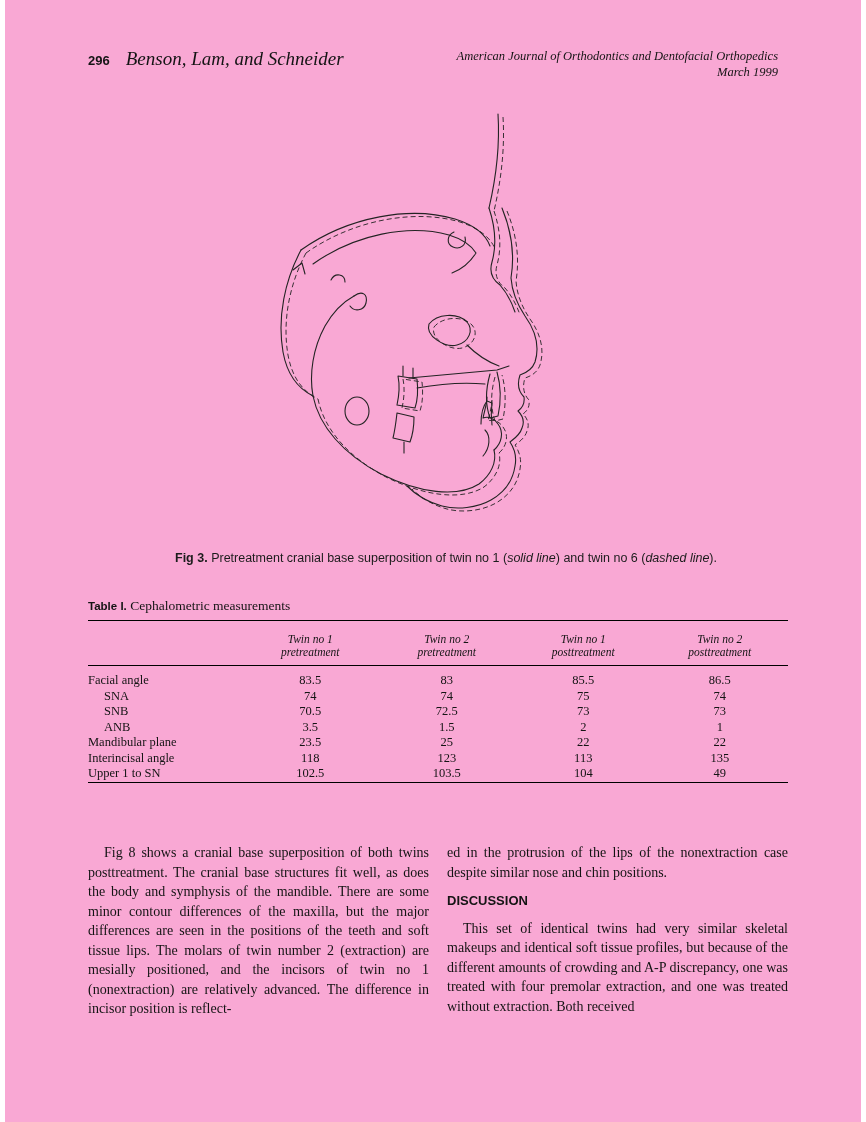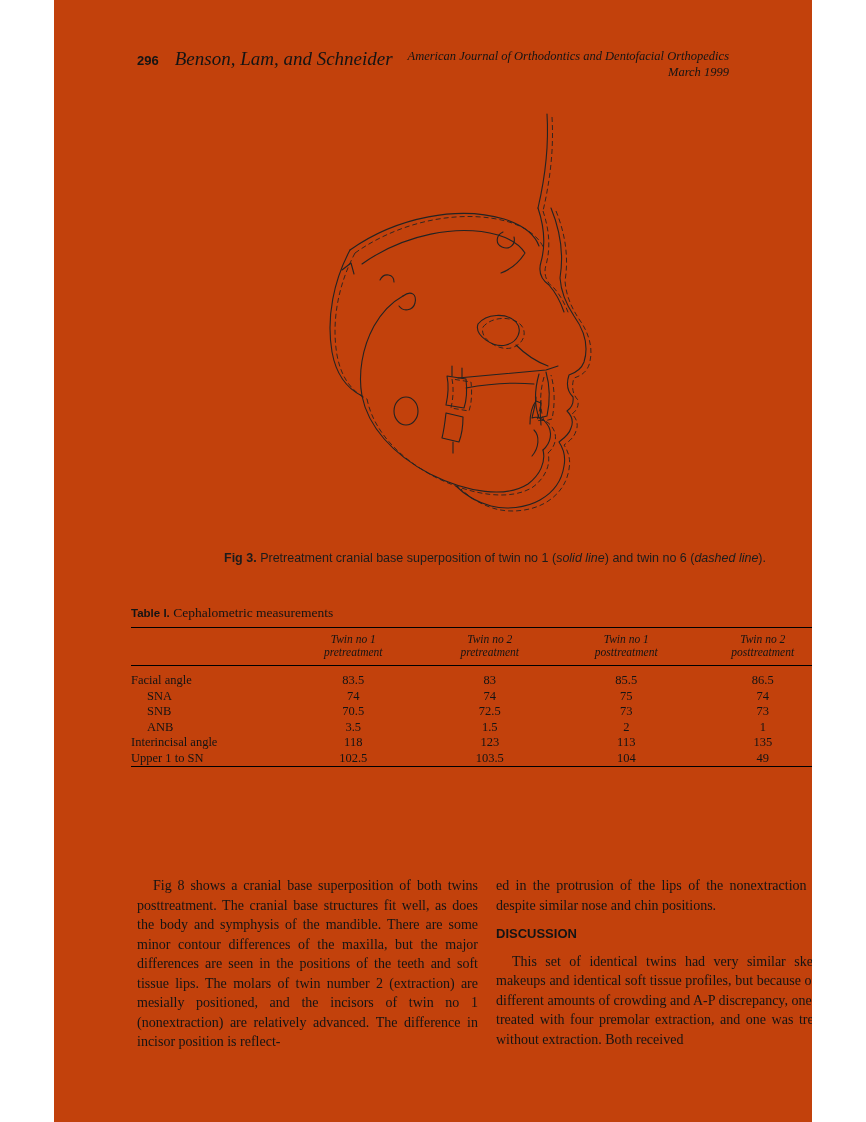--- a/index.html
+++ b/index.html
@@ -1,51 +1,51 @@
 <!DOCTYPE html>
 <html><head>
 <meta charset="utf-8">
 <style>
   html,body{margin:0;padding:0;background:#ffffff;}
   .page{
-    position:relative;width:758px;height:1122px;margin:0 auto;background:#c2410c;
+    position:relative;width:856px;height:1122px;margin:0 auto;background:#f9a8d4;
     font-family:"Liberation Serif",serif;color:#141414;overflow:hidden;
   }
   
   .runhead{position:absolute;top:48px;left:83px;right:83px;display:flex;justify-content:space-between;align-items:flex-start;}
   .rh-left{display:flex;gap:16px;align-items:baseline;}
   .rh-folio{font-family:"Liberation Sans",sans-serif;font-weight:bold;font-size:13px;}
   .rh-authors{font-style:italic;font-size:19px;}
   .rh-right{text-align:right;font-style:italic;font-size:12.5px;line-height:16px;}
   
   .fig-art{position:absolute;top:112px;left:252px;width:310px;height:432px;}
   .fig-caption{
     position:absolute;top:551px;left:83px;width:700px;text-align:center;
     font-family:"Liberation Sans",sans-serif;font-size:12.5px;color:#1c1c1c;
   }
   .fig-caption b{font-weight:bold;margin-left:16px;}
   .fig-caption i{font-style:italic;}
   
-  .table-block{position:absolute;top:598px;left:77px;width:700px;margin-top:7px;}
+  .table-block{position:absolute;top:598px;left:83px;width:700px;}
   .table-title{font-size:13.5px;margin-bottom:6px;}
   .table-title b{font-family:"Liberation Sans",sans-serif;font-size:11.5px;font-weight:bold;}
   table.ceph{width:100%;border-collapse:collapse;border-top:1.6px solid #000;border-bottom:1.2px solid #000;}
   table.ceph th{
     font-weight:normal;font-style:italic;font-size:11.5px;text-align:center;
-    padding:5px 0 6px 0;border-bottom:1px solid #000;line-height:13px;vertical-align:top;
+    padding:12px 0 6px 0;border-bottom:1px solid #000;line-height:13px;vertical-align:top;
   }
   table.ceph th.stub{width:22%;}
   table.ceph td{font-size:12.5px;line-height:15.5px;padding:0;}
   table.ceph td.lbl{text-align:left;}
   table.ceph td.val{text-align:center;width:19.5%;}
   table.ceph tr.first td{padding-top:7px;}
   table.ceph tr.last td{padding-bottom:6px;}
   table.ceph tr.sub td.lbl{padding-left:16px;}
   
-  .body-cols{position:absolute;top:843px;left:83px;width:700px;display:flex;gap:18px;margin-top:33px;}
+  .body-cols{position:absolute;top:843px;left:83px;width:700px;display:flex;gap:18px;}
   .col{width:341px;font-size:14px;line-height:19.5px;text-align:justify;}
   .col p{margin:0;}
   .col p.indent{text-indent:16px;}
   .disc-head{
     font-family:"Liberation Sans",sans-serif;font-weight:bold;font-size:13px;
     margin:9px 0 8px 0;text-align:left;
   }
   svg .ln{fill:none;stroke:#232323;stroke-width:1.1;stroke-linecap:round;stroke-linejoin:round;}
   svg .dash{fill:none;stroke:#232323;stroke-width:1;stroke-dasharray:5 3;opacity:.9;}
 </style>
@@ -162,20 +162,27 @@
           <td class="val">73</td>
         </tr>
         <tr class="sub">
           <td class="lbl">ANB</td>
           <td class="val">3.5</td>
           <td class="val">1.5</td>
           <td class="val">2</td>
           <td class="val">1</td>
         </tr>
         <tr>
+          <td class="lbl">Mandibular plane</td>
+          <td class="val">23.5</td>
+          <td class="val">25</td>
+          <td class="val">22</td>
+          <td class="val">22</td>
+        </tr>
+        <tr>
           <td class="lbl">Interincisal angle</td>
           <td class="val">118</td>
           <td class="val">123</td>
           <td class="val">113</td>
           <td class="val">135</td>
         </tr>
         <tr>
           <td class="lbl">Upper 1 to SN</td>
           <td class="val">102.5</td>
           <td class="val">103.5</td>

